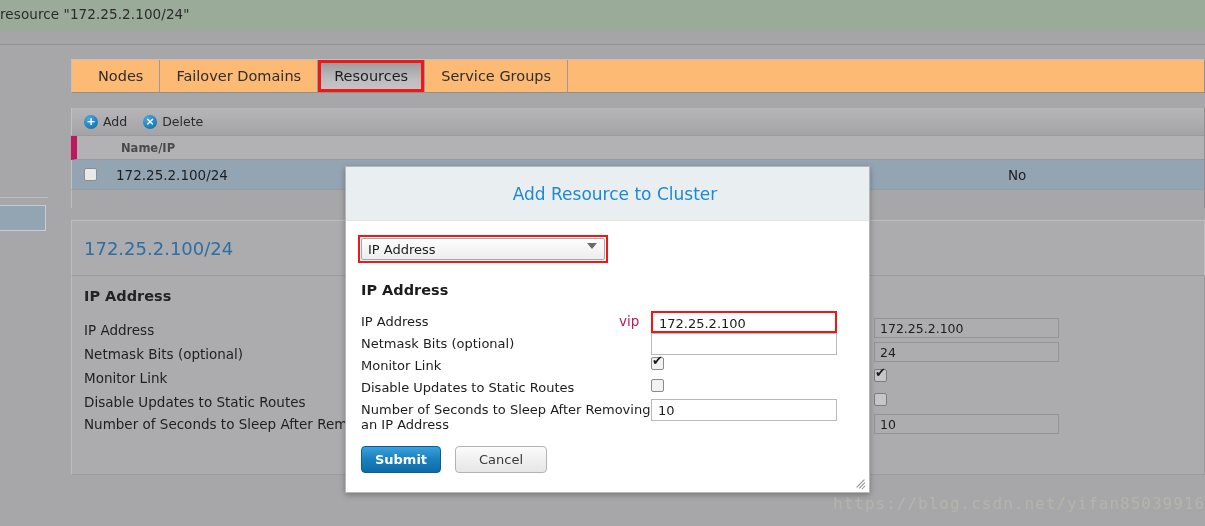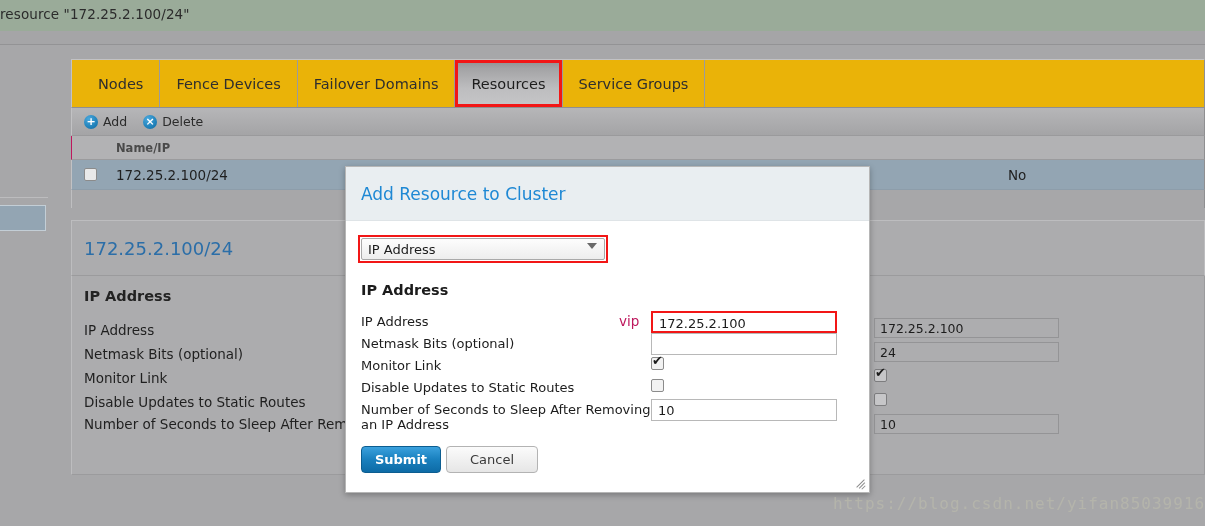--- a/index.html
+++ b/index.html
@@ -43,22 +43,22 @@
 
   
   .app-panel {
     position: absolute; left: 62px; top: 45px;
     width: 1143px; height: 481px;
     background: #a7a7a9;
   }
 
   
   .tabbar {
-    position: absolute; left: 9px; top: 14px; width: 1134px; height: 49px;
-    background: #eab308;
+    position: absolute; left: 9px; top: 14px; width: 1134px; height: 34px;
+    background: #fdba74;
     border-top: 1px solid #c2c2c4;
     border-left: 1px solid #c2c2c4;
     border-right: 1px solid #8f8f91;
     border-bottom: 1px solid #8f8f91;
   }
   .tabs { display: flex; align-items: stretch; height: 100%; padding-left: 10px; }
   .tab {
     display: flex; align-items: center; justify-content: center;
     padding: 0 16px; font-size: 14.5px; color: #2e2e2e;
     border-right: 1px solid #9b9b9d;
@@ -89,21 +89,21 @@
     color: #fff; font-size: 11px; line-height: 13px; text-align: center;
     font-weight: bold; font-family: "DejaVu Sans", sans-serif;
   }
 
   
   .table-wrap {
     position: absolute; left: 9px; top: 91px; width: 1134px; height: 72px;
   }
   .thead {
     height: 24px; background: #b2b2b4;
-    border-left: 1px solid #be185d; border-right: 1px solid #8f8f91;
+    border-left: 6px solid #be185d; border-right: 1px solid #8f8f91;
     border-bottom: 1px solid #9b9b9d;
     display: flex; align-items: center;
     font-size: 11.5px; font-weight: bold; color: #4a4a4a;
   }
   .trow {
     height: 30px; background: #93a5b3;
     border-left: 1px solid #c2c2c4; border-right: 1px solid #8f8f91;
     border-bottom: 1px solid #8d9daa;
     display: flex; align-items: center;
     font-size: 13.5px; color: #1f1f1f;
@@ -162,21 +162,21 @@
   .dialog {
     position: absolute; left: 345px; top: 166px;
     width: 525px; height: 327px;
     background: #ffffff;
     border: 1px solid #b6b6b6;
     box-shadow: 0 2px 6px rgba(0,0,0,0.28);
   }
   .dlg-head {
     height: 54px; background: #e9eef1;
     border-bottom: 1px solid #dfe4e7;
-    display: flex; align-items: center; padding-left: 15px;
+    display: flex; align-items: center; padding-left: 15px; justify-content: center;
   }
   .dlg-title { font-size: 17px; color: #1e88d4; }
   .dlg-body { position: relative; padding: 17px 15px 0 15px; }
 
   .select-wrap { position: relative; width: 244px; }
   .sel {
     width: 244px; height: 22px;
     background: linear-gradient(180deg,#fdfdfd 0%,#ededed 100%);
     border: 1px solid #a9a9a9; border-radius: 2px;
     font-size: 13px; color: #1c1c1c;
@@ -217,21 +217,21 @@
     font-size: 13px; color: #1a1a1a; line-height: 14px;
   }
   .vip-note {
     position: absolute; left: 258px; top: 2px;
     font-size: 13.5px; color: #be185d;
   }
 
   .dlg-footer {
     position: absolute; left: 0; bottom: 0; width: 100%; height: 58px;
     padding: 12px 16px 0 15px;
-    display: flex; align-items: flex-start; gap: 5px;
+    display: flex; align-items: flex-start; gap: 14px;
   }
   .btn-submit {
     width: 80px; height: 27px; border-radius: 4px;
     background: linear-gradient(180deg,#3ba1dd 0%,#1a81bf 48%,#0d6ba6 100%);
     border: 1px solid #0c5d90; color: #fff; font-size: 13px; font-weight: bold;
     display: flex; align-items: center; justify-content: center; cursor: pointer;
   }
   .btn-cancel {
     width: 92px; height: 27px; border-radius: 4px;
     background: linear-gradient(180deg,#fbfbfb 0%,#e6e6e6 100%);
@@ -269,23 +269,20 @@
   <div class="left-divider"></div>
   <div class="left-sel"></div>
 </div>
 
 <div class="app-panel">
 
   <div class="tabbar">
     <div class="tabs" id="tabs-host">
         <div class="tab">
           <span>Nodes</span>
-        </div>
-        <div class="tab">
-          <span>Fence Devices</span>
         </div>
         <div class="tab">
           <span>Failover Domains</span>
         </div>
         <div class="tab active">
           <span>Resources</span>
           <div class="tab-highlight"></div>
         </div>
         <div class="tab">
           <span>Service Groups</span>

